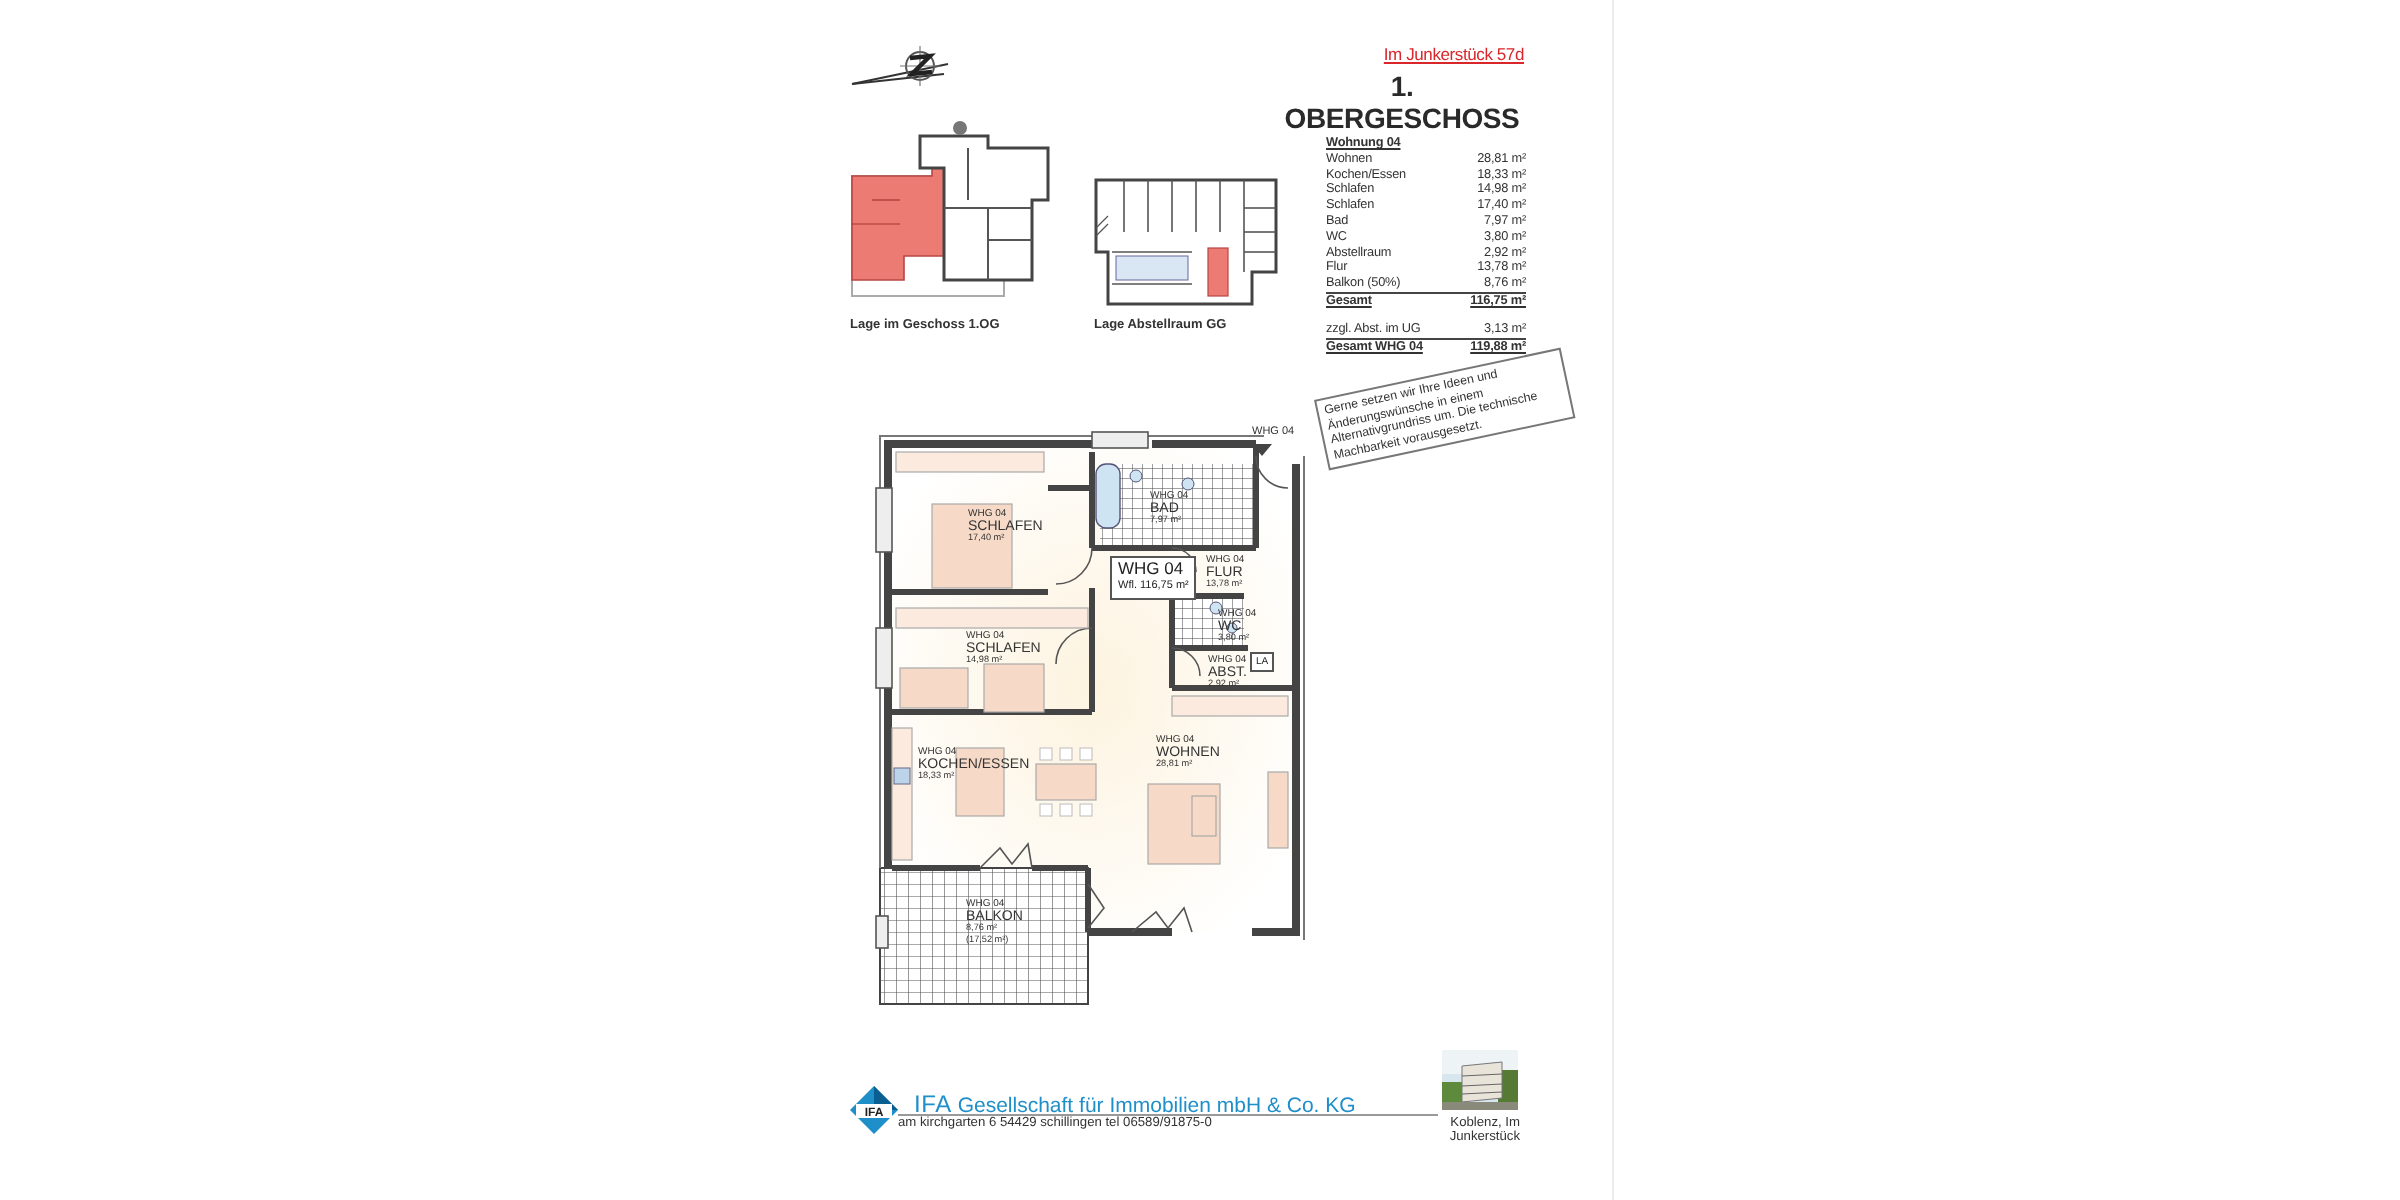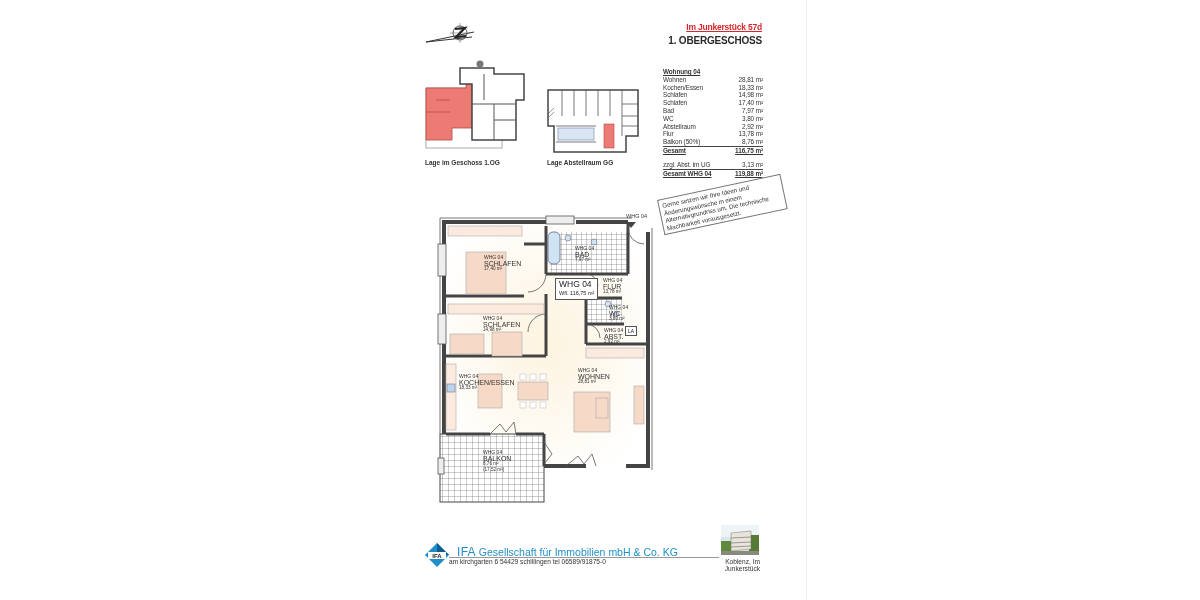--- a/index.html
+++ b/index.html
@@ -4,22 +4,22 @@
 <style>
   html, body { margin: 0; padding: 0; }
   body {
     width: 1200px; height: 600px; background: #ffffff; position: relative; overflow: hidden;
     font-family: "Liberation Sans", sans-serif; color: #222;
   }
   .abs { position: absolute; }
   .page-edge { left: 806px; top: 0; width: 1px; height: 600px; background: #ebebeb; }
 
   
-  .addr { left: 640px; top: 22px; width: 122px; text-align: right; font-size: 8.5px; font-weight: bold; color: #d8262b; text-decoration: underline; letter-spacing: -0.2px; }
-  .floor { left: 640px; top: 35px; width: 122px; text-align: right; font-size: 10px; font-weight: bold; color: #2a2a2a; letter-spacing: -0.2px; }
+  .addr { left: 640px; top: 22px; width: 122px; text-align: right; font-size: 8.5px; font-weight: normal; color: #d8262b; text-decoration: underline; letter-spacing: -0.2px; }
+  .floor { left: 640px; top: 35px; width: 122px; text-align: center; font-size: 14px; font-weight: bold; color: #2a2a2a; letter-spacing: -0.2px; }
 
   
   .area-table { left: 663px; top: 68px; width: 100px; font-size: 6.4px; color: #333; line-height: 7.8px; letter-spacing: -0.1px; }
   .area-table .t-title { text-decoration: underline; font-weight: bold; }
   .area-table .row { display: flex; justify-content: space-between; }
   .area-table .row.bal { border-bottom: 1px solid #444; }
   .area-table .row.tot { font-weight: bold; text-decoration: underline; }
   .area-table .gap { height: 6px; }
 
   

